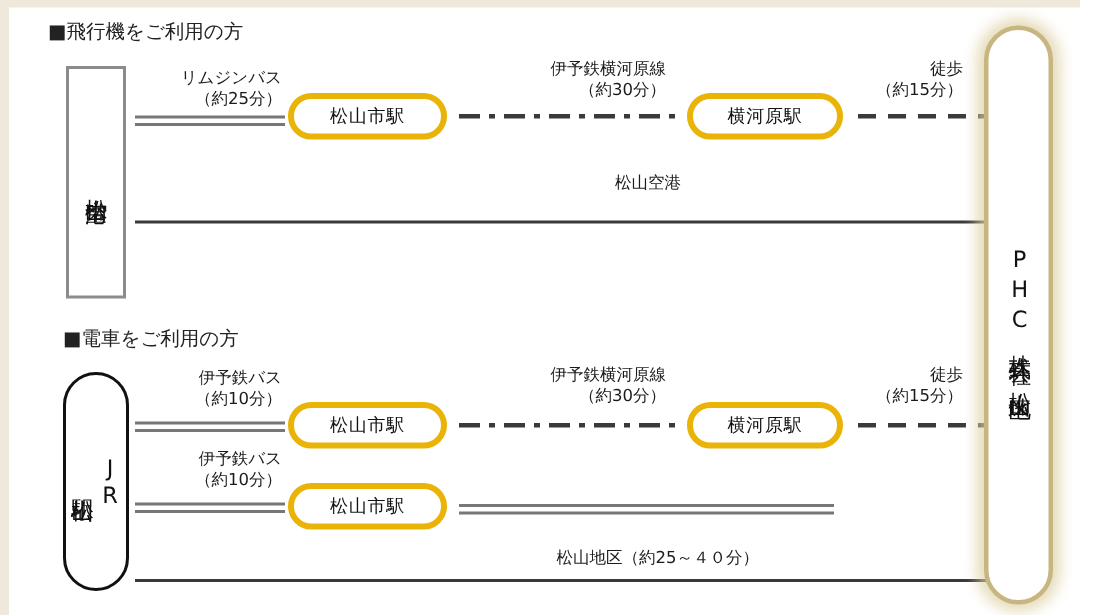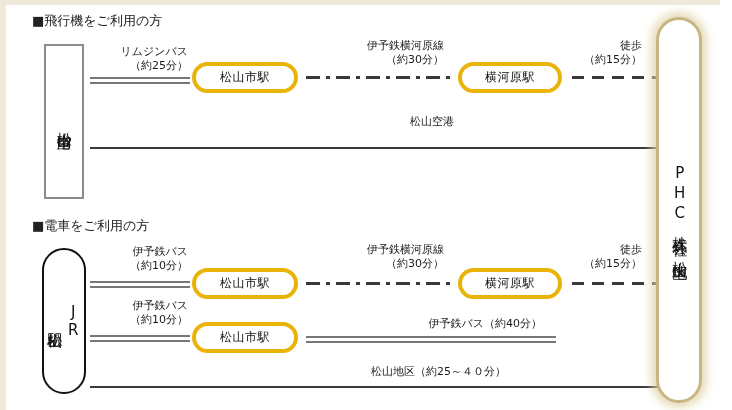--- a/index.html
+++ b/index.html
@@ -179,21 +179,21 @@
       <div>徒歩</div>
       <div>（約15分）</div>
     </div>
     <div class="conn walk" style="left:566px; top:71px; width:86px;"></div>
 
     <div class="cap" style="left:322px; top:110px; width:126px;">
       <div>松山空港</div>
     </div>
     <div class="conn taxi" style="left:84px; top:142px; width:568px;"></div>
 
-    <div class="sect-head" style="left:26px; top:212px;">■電車をご利用の方</div>
+    <div class="sect-head" style="left:36px; top:212px;">■電車をご利用の方</div>
 
     <div class="term-box term-pill" style="left:36px; top:243px; width:44px; height:146px;">
       <span class="vtext" style="letter-spacing:0;">
         <span>JR</span><br>
         <span>松山駅</span>
       </span>
     </div>
 
     <div class="cap" style="left:82px; top:240px; width:100px;">
       <div>伊予鉄バス</div>
@@ -218,21 +218,20 @@
     <div class="conn walk" style="left:566px; top:277px; width:86px;"></div>
 
     <div class="cap" style="left:82px; top:294px; width:100px;">
       <div>伊予鉄バス</div>
       <div>（約10分）</div>
     </div>
     <div class="conn bus" style="left:84px; top:330px; width:100px;"></div>
 
     <div class="pill" style="left:186px; top:317px; width:106px; height:31px;">松山市駅</div>
 
-    <div class="cap single" style="left:306px; top:312px; width:230px;">伊予鉄バス（約40分）</div>
     <div class="conn bus" style="left:300px; top:331px; width:250px;"></div>
 
 
     <div class="cap single" style="left:240px; top:360px; width:260px;">松山地区（約25～４０分）</div>
     <div class="conn taxi" style="left:84px; top:381px; width:568px;"></div>
 
     <div id="dest">
       <span class="vtext">PHC株式会社　松山地区</span>
     </div>
 

